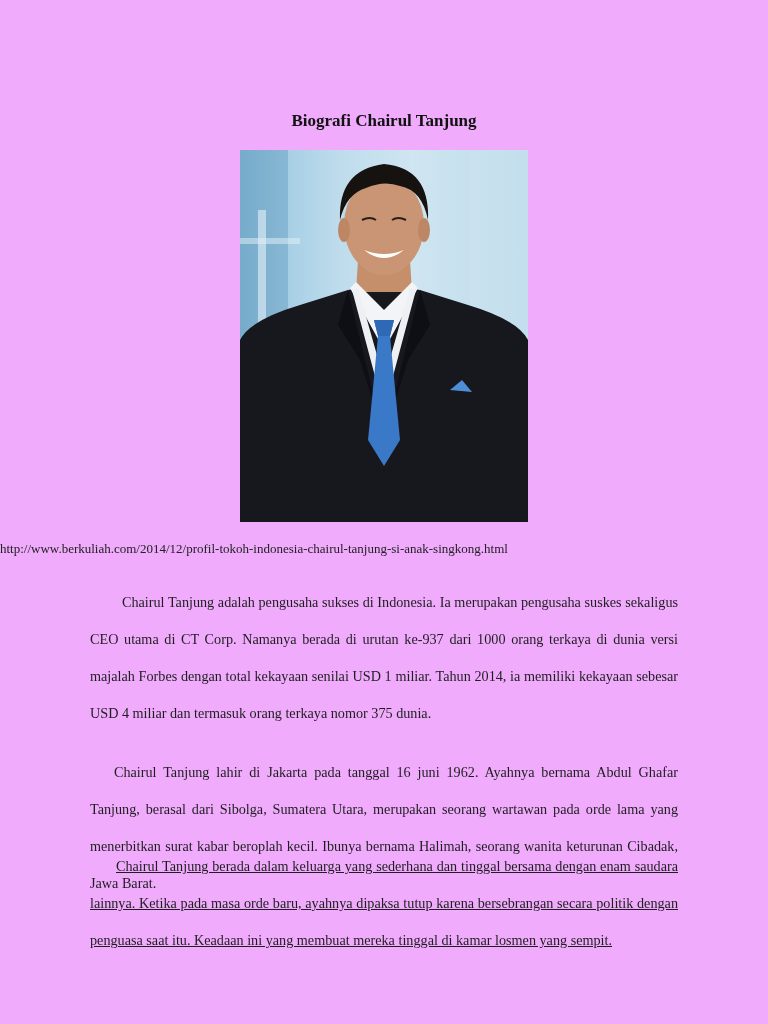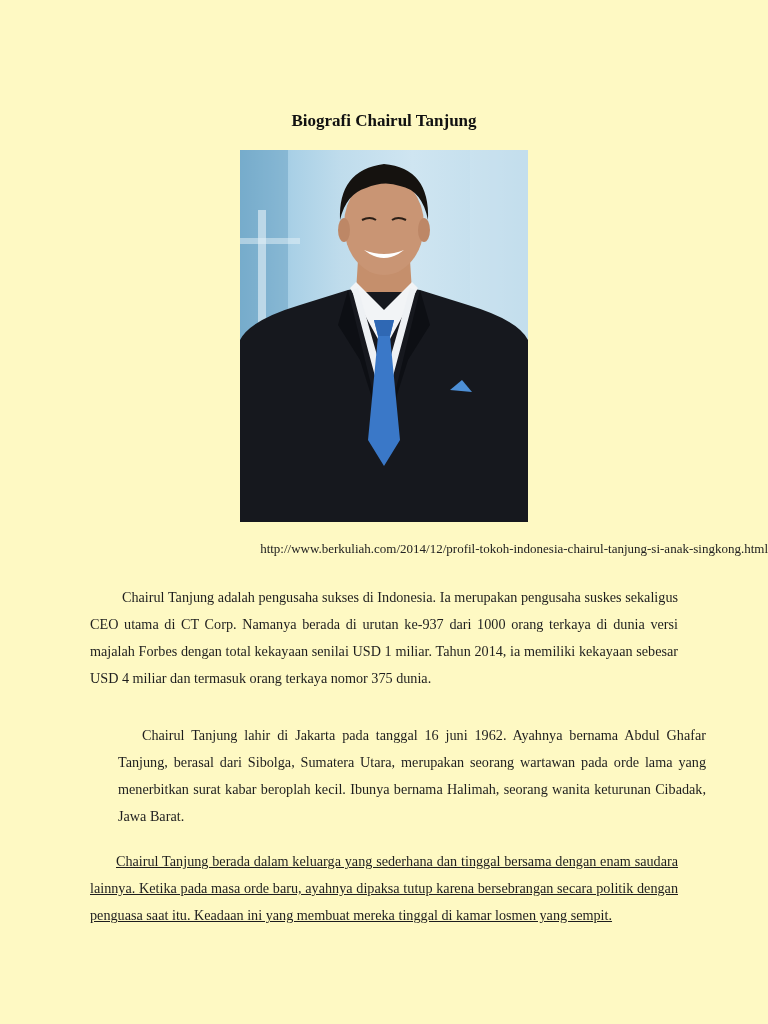--- a/index.html
+++ b/index.html
@@ -12,21 +12,21 @@
       height: 1024px;
       position: relative;
       overflow: hidden;
       font-family: "Liberation Serif", serif;
       color: #1a1a1a;
     }
     .page {
       position: absolute;
       left: 0; top: 0;
       width: 768px; height: 1024px;
-      background: #fef9c3;
+      background: #f0abfc;
     }
     .title {
       position: absolute;
       top: 111px;
       left: 0;
       width: 768px;
       text-align: center;
       font-weight: bold;
       font-size: 17px;
       color: #111;
@@ -39,35 +39,35 @@
       height: 372px;
       overflow: hidden;
       background: linear-gradient(90deg, #7fb3d1 0%, #a9d0e6 18%, #bfdcec 35%, #cfe5f1 60%, #c6e0ee 80%, #b8d8ea 100%);
     }
     .photo svg { display: block; }
     .source-url {
       position: absolute;
       top: 541px;
       left: 0;
       width: 768px;
-      text-align: right;
+      text-align: left;
       font-size: 13px;
       color: #222;
     }
     .para {
       position: absolute;
       left: 90px;
       width: 588px;
       font-size: 14.2px;
-      line-height: 27px;
+      line-height: 37px;
       text-align: justify;
       color: #1e1e1e;
     }
     .p1 { top: 570px; text-indent: 32px; }
-    .p2 { top: 708px; text-indent: 24px; margin-left: 28px; }
+    .p2 { top: 740px; text-indent: 24px; }
     .p3 { top: 834px; text-indent: 26px; text-decoration: underline; }
   </style>
 </head>
 <body>
 
 <div class="page">
 
   <div class="title">Biografi Chairul Tanjung</div>
 
   <div class="photo">

